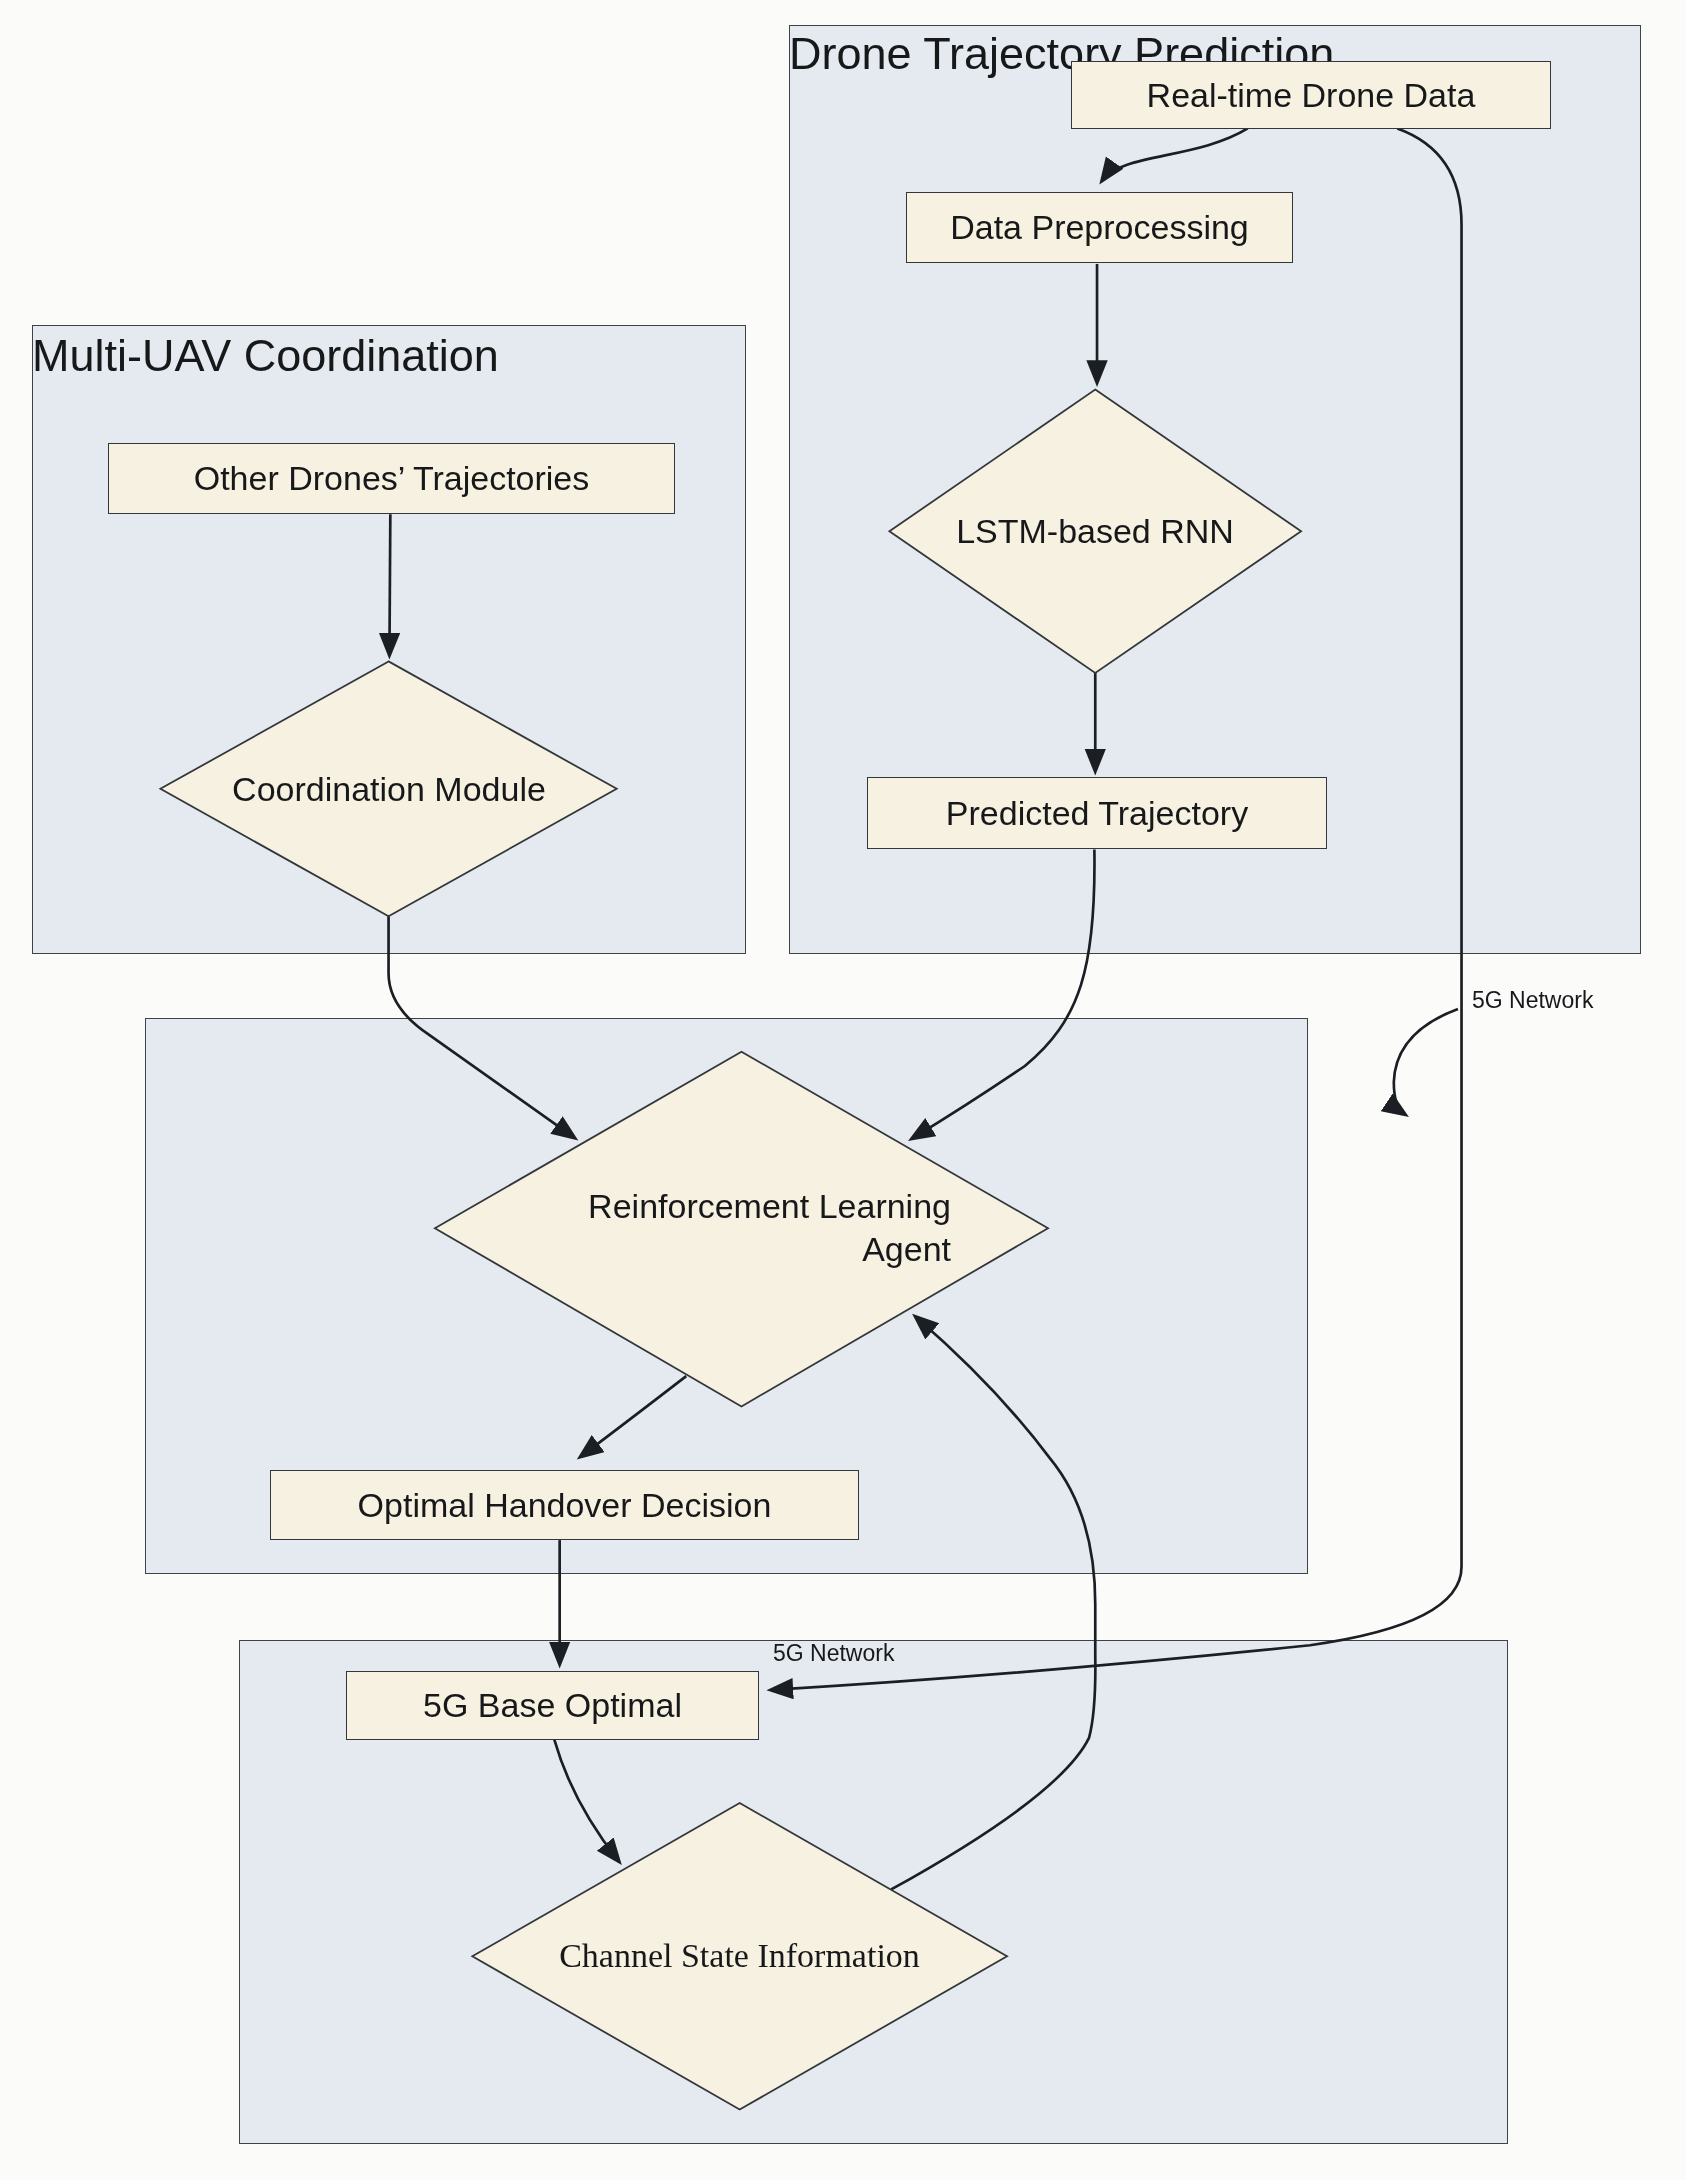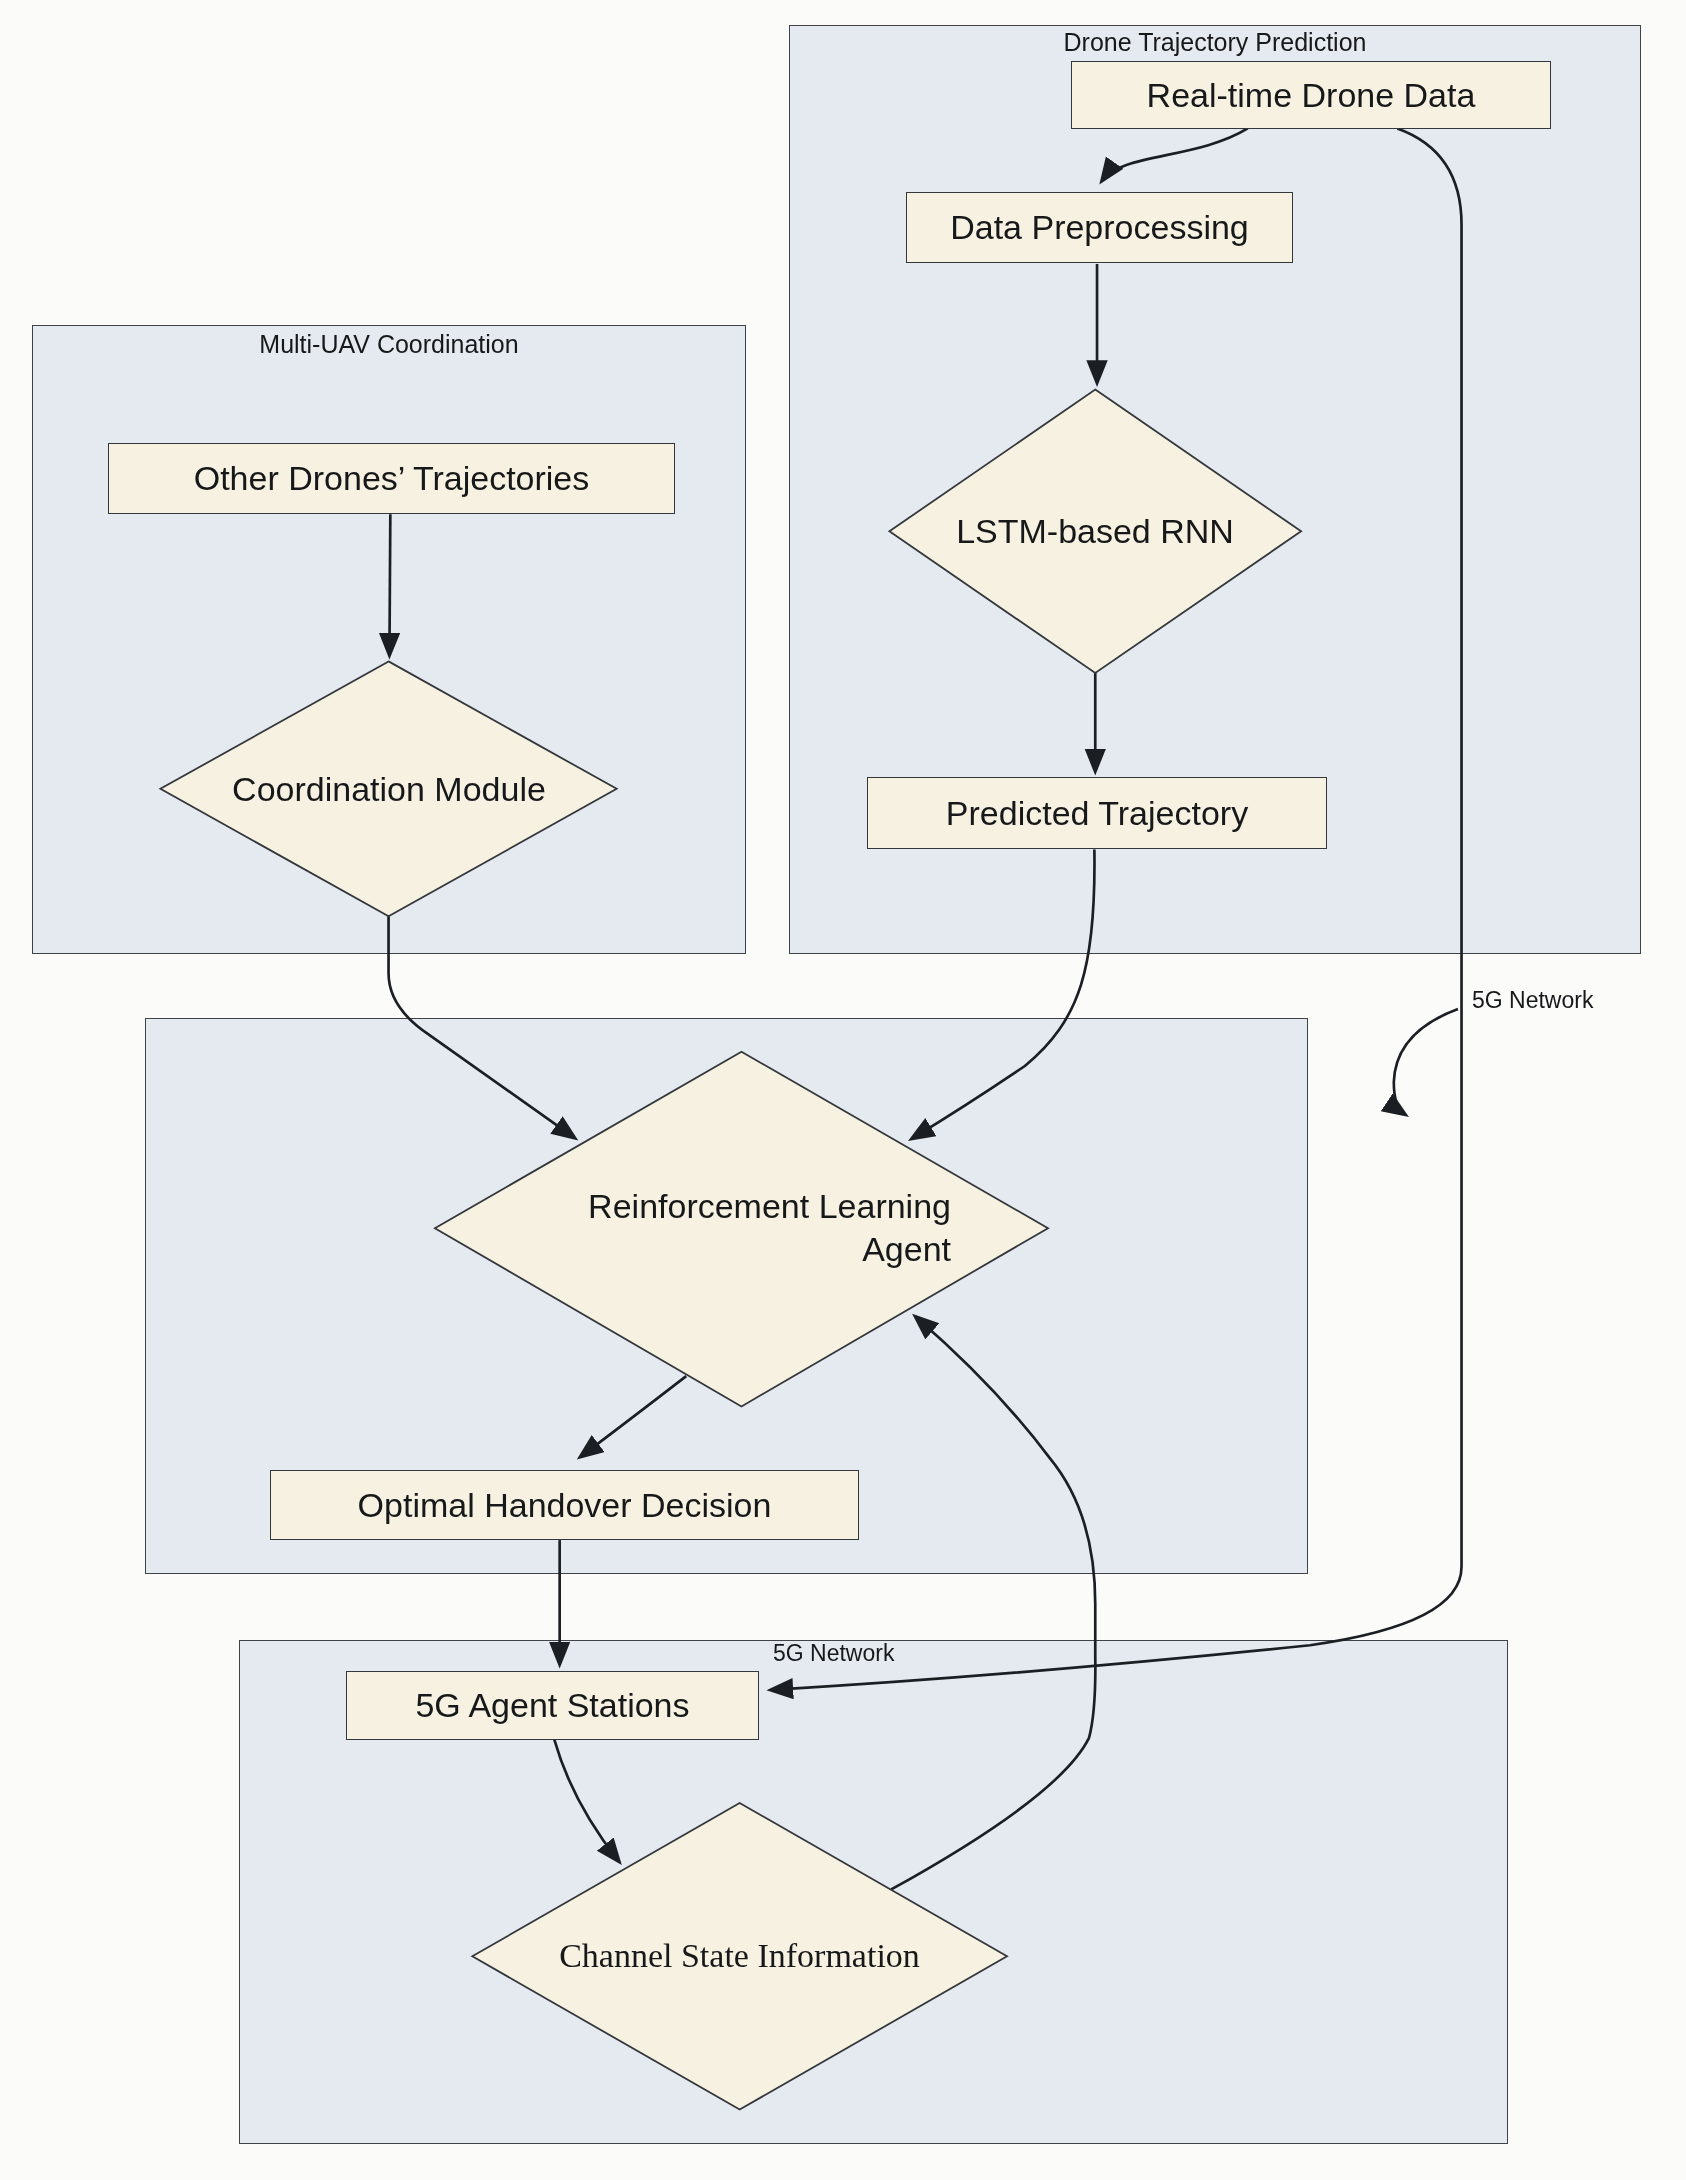--- a/index.html
+++ b/index.html
@@ -20,22 +20,21 @@
     overflow:hidden;
   }
   .container{
     position:absolute;
     background:var(--container-fill);
     border:1.8px solid var(--container-border);
     box-sizing:border-box;
   }
   .ctitle{
     position:absolute;
-    text-align:center;
-    font-size:25px;
+    font-size:45px;
     line-height:1.1;
     color:var(--text);
     white-space:nowrap;
   }
   .node{
     position:absolute;
     background:var(--node-fill);
     border:1.8px solid var(--node-border);
     box-sizing:border-box;
     display:flex;align-items:center;justify-content:center;
@@ -95,21 +94,21 @@
     <polygon class="diamond" points="1229,437 1460,596 1229,755 998,596"></polygon>
     <polygon class="diamond" points="832,1180 1176,1378 832,1578 488,1378"></polygon>
     <polygon class="diamond" points="830,2023 1130,2195 830,2367 530,2195"></polygon>
   </svg>
 
   <div class="node" style="left:108px;top:443px;width:567px;height:71px;">Other Drones’ Trajectories</div>
   <div class="node" style="left:1071px;top:61px;width:480px;height:68px;">Real-time Drone Data</div>
   <div class="node" style="left:906px;top:192px;width:387px;height:71px;">Data Preprocessing</div>
   <div class="node" style="left:867px;top:777px;width:460px;height:72px;">Predicted Trajectory</div>
   <div class="node" style="left:270px;top:1470px;width:589px;height:70px;">Optimal Handover Decision</div>
-  <div class="node" style="left:346px;top:1671px;width:413px;height:69px;">5G Agent Stations</div>
+  <div class="node" style="left:346px;top:1671px;width:413px;height:69px;">5G Base Optimal</div>
 
   <div class="dlabel" style="left:166px;top:765px;width:446px;height:48px;">Coordination Module</div>
   <div class="dlabel" style="left:872px;top:507px;width:446px;height:48px;">LSTM-based RNN</div>
   <div class="dlabel" style="left:532px;top:1183px;width:419px;height:89px;">Reinforcement Learning Agent</div>
   <div class="dlabel" style="left:472px;top:1932px;width:535px;height:48px;font-family:Liberation Serif, serif;">Channel State Information</div>
 
   <div class="elabel" style="left:1472px;top:987px;">5G Network</div>
   <div class="elabel" style="left:773px;top:1640px;">5G Network</div>
 
 </div>

